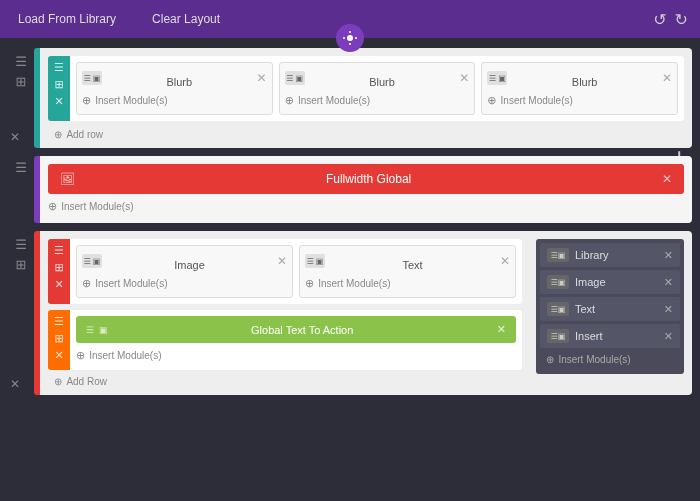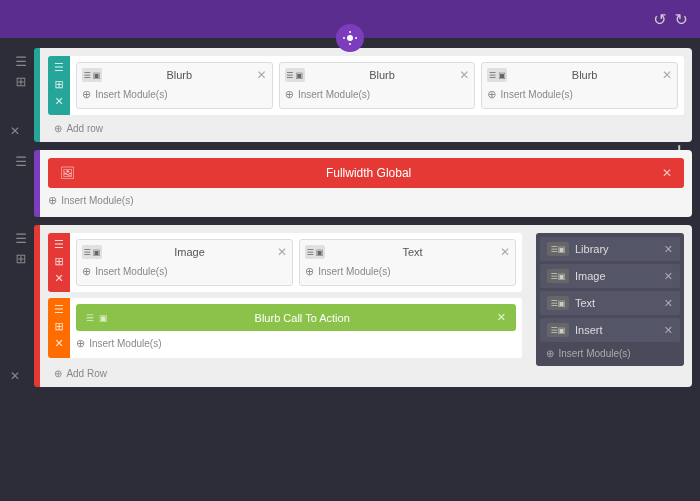--- a/index.html
+++ b/index.html
@@ -121,20 +121,21 @@
       border-radius: 2px;
       display: flex;
       align-items: center;
       justify-content: center;
     }
     .module-title {
       flex: 1;
       font-size: 11px;
       color: #555;
       text-align: center;
+      margin-top: 8px;
     }
     .module-close {
       color: #aaa;
       cursor: pointer;
       font-size: 12px;
       line-height: 1;
     }
     .insert-module {
       display: flex;
       align-items: center;
@@ -250,20 +251,22 @@
     }
 
     
     .menu-icon::before { content: '☰'; }
     .grid-icon::before { content: '⊞'; }
   </style>
 </head>
 <body>
 
 <div class="toolbar">
+  <button class="toolbar-btn">Load From Library</button>
+  <button class="toolbar-btn">Clear Layout</button>
   <div class="toolbar-right">
     <button class="toolbar-icon-btn">↺</button>
     <button class="toolbar-icon-btn">↻</button>
   </div>
   <div class="toolbar-center-circle">
     <svg viewBox="0 0 14 14" fill="white">
         <circle cx="7" cy="7" r="3"></circle>
         <path d="M7 0v2M7 12v2M0 7h2M12 7h2" stroke="white" stroke-width="1.5"></path>
       </svg>
   </div>
@@ -436,21 +439,21 @@
               <span class="row-handle-icon">⊞</span>
               <span class="row-handle-icon">✕</span>
             </div>
             <div class="row-content">
 
               <div style="background:#8bc34a; border-radius:3px; padding:7px 10px; color:#fff; display:flex; align-items:center; justify-content:space-between; margin-bottom:4px;">
                 <div style="display:flex; align-items:center; gap:5px;">
                   <span style="font-size:9px; color:rgba(255,255,255,0.7);">☰</span>
                   <span style="font-size:9px; color:rgba(255,255,255,0.7);">▣</span>
                 </div>
-                <span style="font-size:11px;">Blurb Call To Action</span>
+                <span style="font-size:11px;">Global Text To Action</span>
                 <span style="color:rgba(255,255,255,0.8); cursor:pointer; font-size:11px;">✕</span>
               </div>
               <div class="insert-module">
                 <span class="insert-icon">⊕</span>
                 <span>Insert Module(s)</span>
               </div>
             </div>
           </div>
         </div>
 

